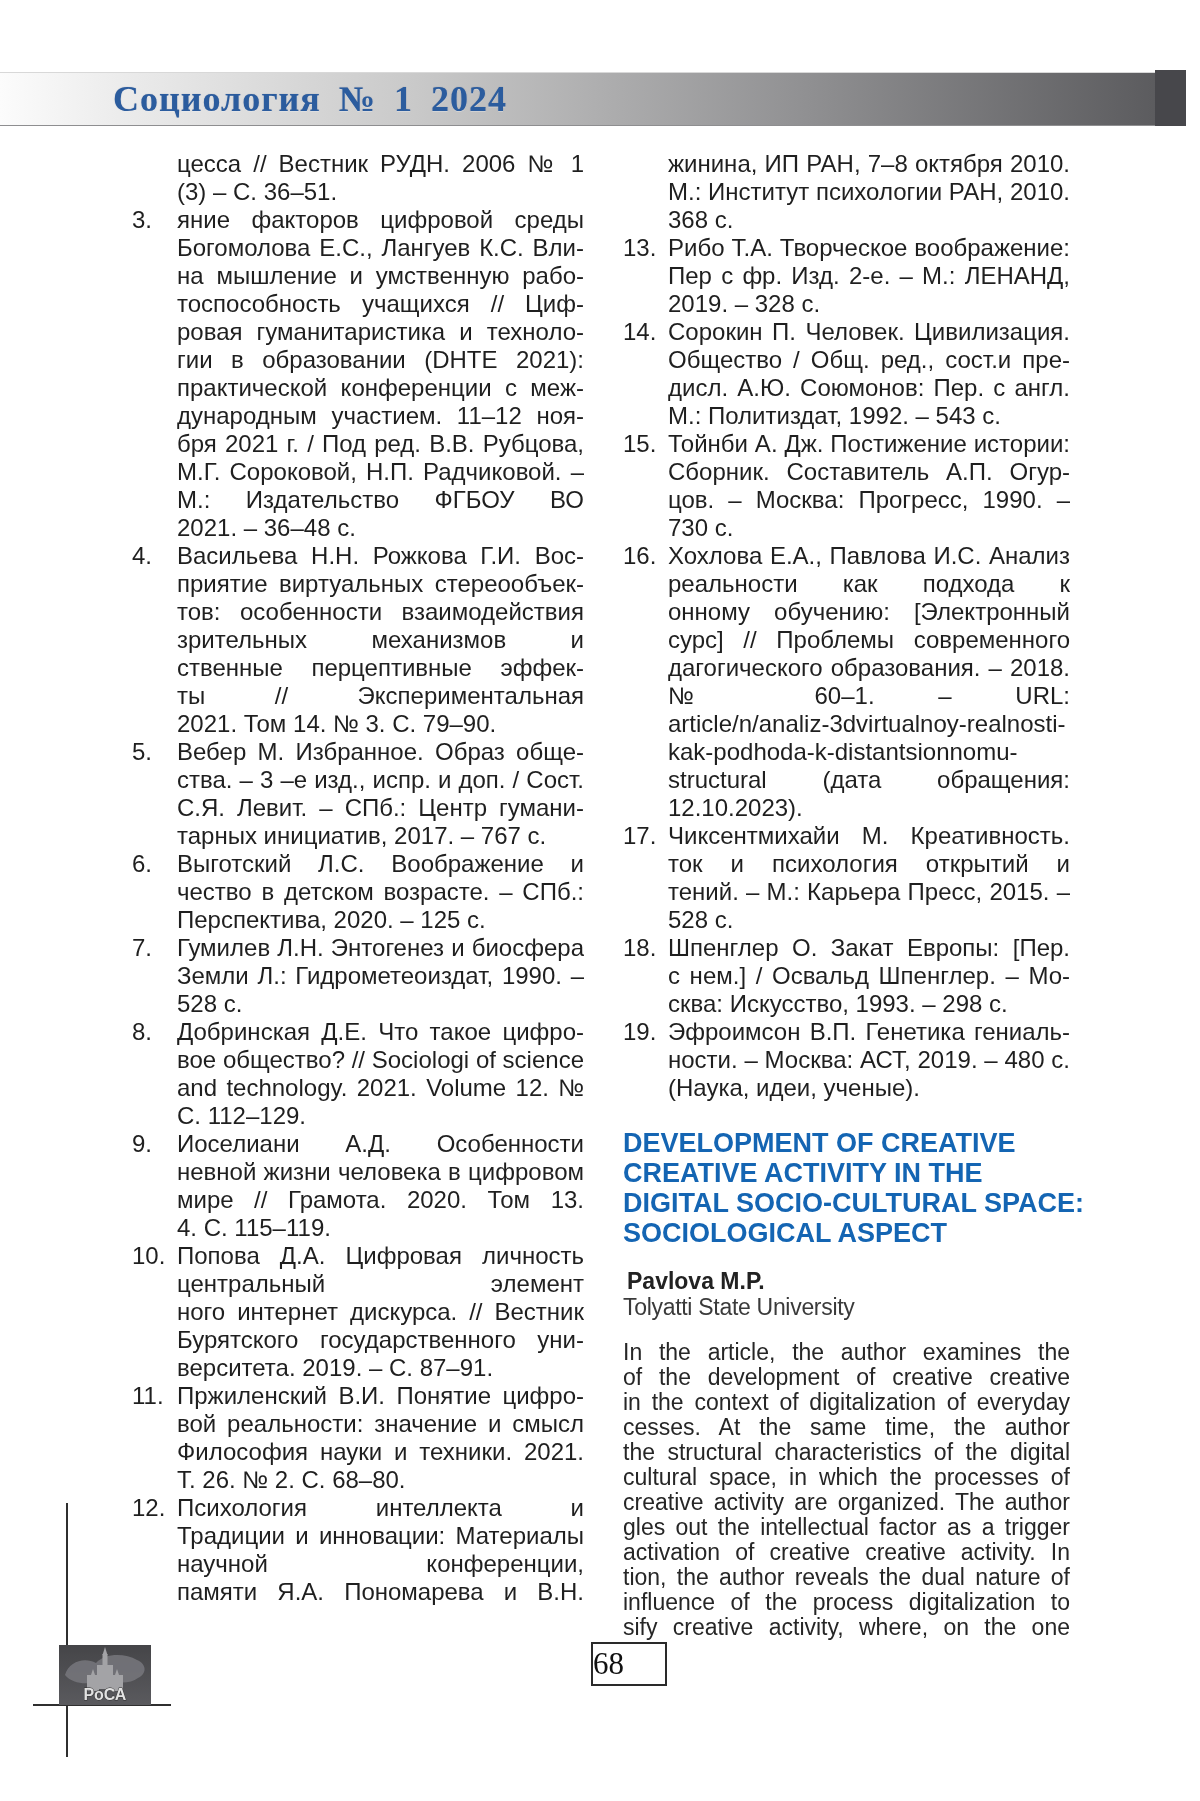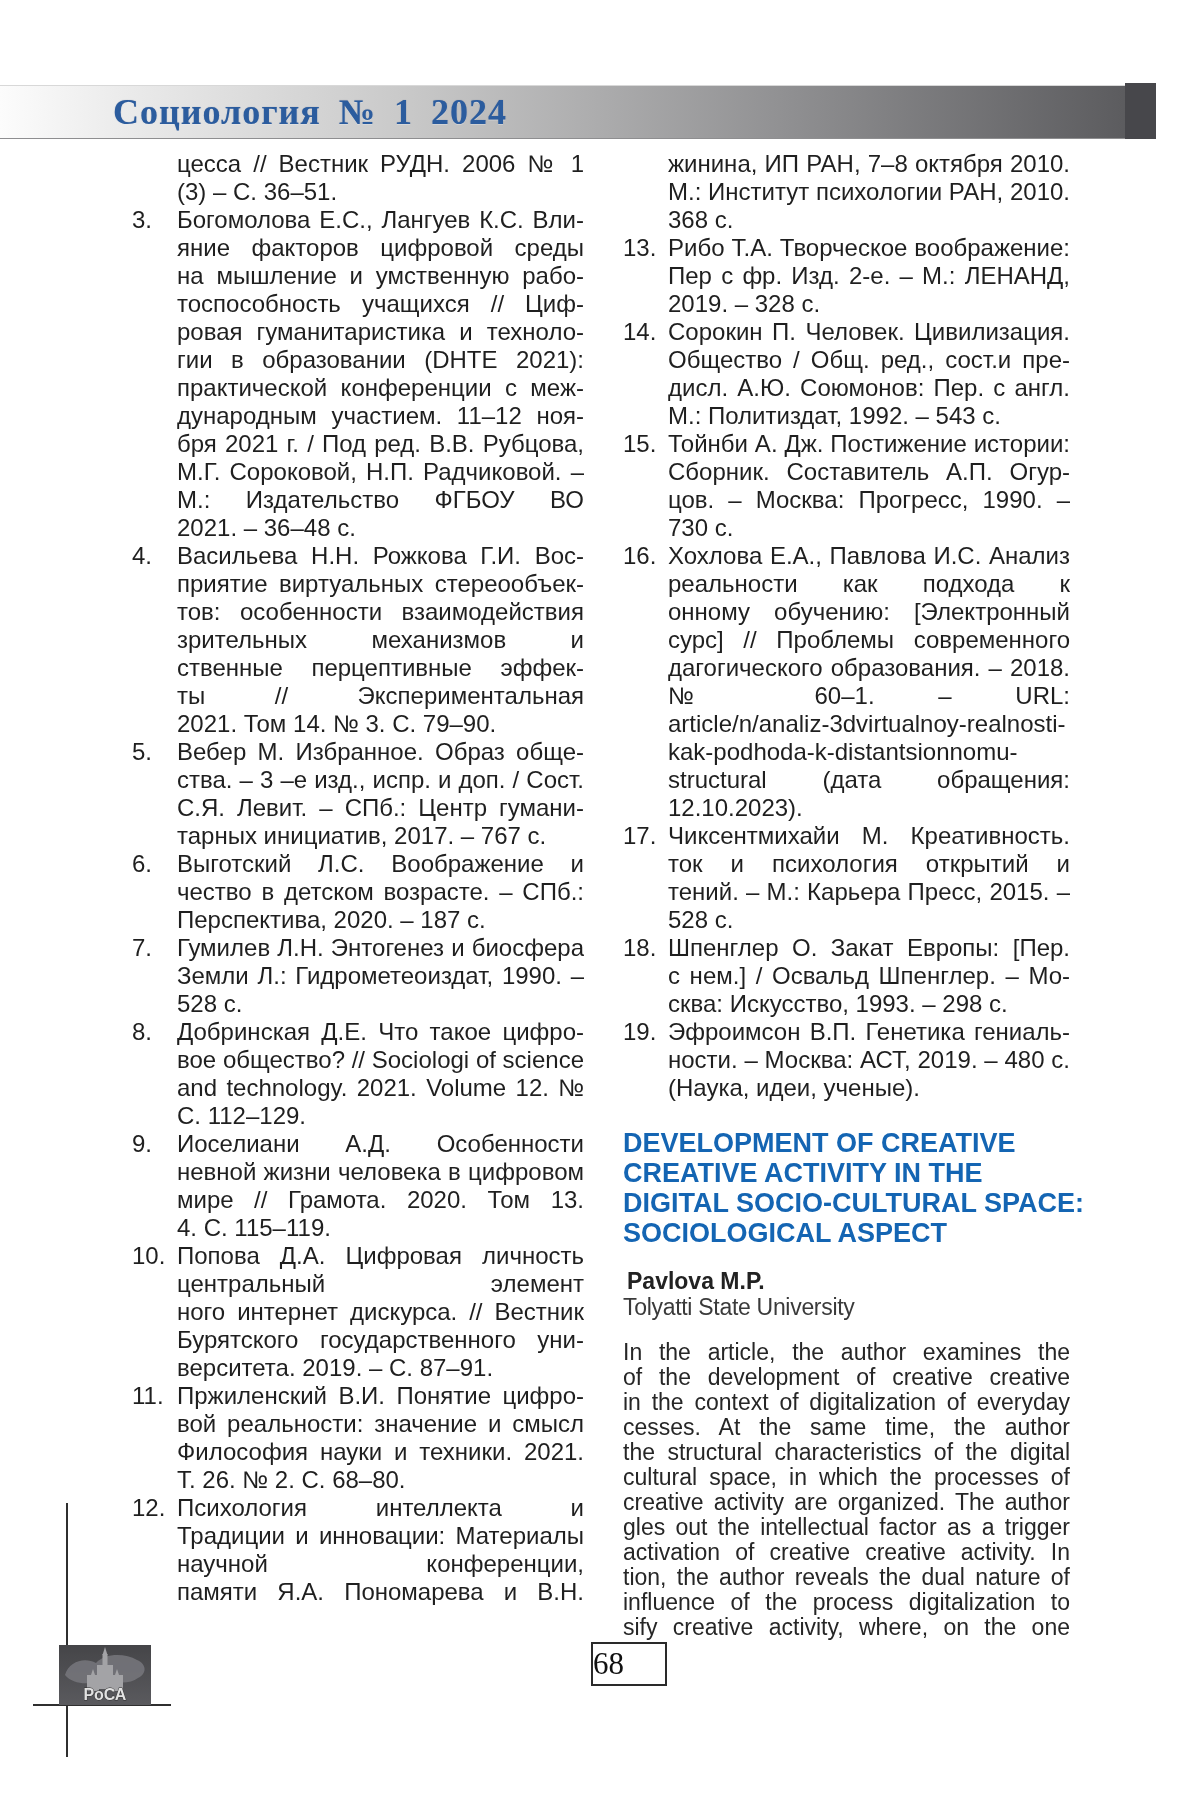--- a/index.html
+++ b/index.html
@@ -3,23 +3,23 @@
 <meta charset="utf-8">
 <style>
   html,body{margin:0;padding:0;background:#ffffff;}
   .page{
     position:relative;width:1200px;height:1801px;background:#ffffff;
     font-family:"Liberation Sans","DejaVu Sans",sans-serif;color:#1f1f1f;
     overflow:hidden;
   }
   
   .band{
-    position:absolute;left:0;top:85px;width:1156px;height:52px;
+    position:absolute;left:0;top:72px;width:1156px;height:52px;
     background:linear-gradient(90deg,#fcfcfc 0%,#ececec 10%,#c9c9c9 35%,#909092 68%,#57575a 100%);
-    border-top:1px solid #d8d8d8;border-bottom:1px solid #8e8e90;
+    border-top:1px solid #d8d8d8;border-bottom:1px solid #8e8e90;padding-left:30px;
   }
   .band-tab{
     position:absolute;right:0;top:-3px;width:31px;height:56px;background:#47474b;
   }
   .journal-title{
     position:absolute;left:113px;top:5px;
     font-family:"Liberation Serif","DejaVu Serif",serif;
     font-weight:bold;font-size:36px;letter-spacing:1px;word-spacing:8px;
     color:#2b5c9e;text-shadow:0 1px 0 rgba(255,255,255,.35),0 0 1px rgba(20,40,90,.4);
     white-space:nowrap;
@@ -65,22 +65,22 @@
   </header>
 
   <main>
     <section class="col col-left" id="col-left">
         <div class="ref">
           <div class="line">цесса // Вестник РУДН. 2006 № 1</div>
           <div class="line short">(3) – С. 36–51.</div>
         </div>
         <div class="ref">
           <span class="num">3.</span>
+          <div class="line">яние факторов цифровой среды</div>
           <div class="line">Богомолова Е.С., Лангуев К.С. Вли-</div>
-          <div class="line">яние факторов цифровой среды</div>
           <div class="line">на мышление и умственную рабо-</div>
           <div class="line">тоспособность учащихся // Циф-</div>
           <div class="line">ровая гуманитаристика и техноло-</div>
           <div class="line">гии в образовании (DHTE 2021):</div>
           <div class="line">практической конференции с меж-</div>
           <div class="line">дународным участием. 11–12 ноя-</div>
           <div class="line">бря 2021 г. / Под ред. В.В. Рубцова,</div>
           <div class="line">М.Г. Сороковой, Н.П. Радчиковой. –</div>
           <div class="line">М.: Издательство ФГБОУ ВО МГППУ,</div>
           <div class="line short">2021. – 36–48 с.</div>
@@ -99,21 +99,21 @@
           <span class="num">5.</span>
           <div class="line">Вебер М. Избранное. Образ обще-</div>
           <div class="line">ства. – 3 –е изд., испр. и доп. / Сост.</div>
           <div class="line">С.Я. Левит. – СПб.: Центр гумани-</div>
           <div class="line short">тарных инициатив, 2017. – 767 с.</div>
         </div>
         <div class="ref">
           <span class="num">6.</span>
           <div class="line">Выготский Л.С. Воображение и твор-</div>
           <div class="line">чество в детском возрасте. – СПб.:</div>
-          <div class="line short">Перспектива, 2020. – 187 с.</div>
+          <div class="line short">Перспектива, 2020. – 125 с.</div>
         </div>
         <div class="ref">
           <span class="num">7.</span>
           <div class="line">Гумилев Л.Н. Энтогенез и биосфера</div>
           <div class="line">Земли Л.: Гидрометеоиздат, 1990. –</div>
           <div class="line short">528 с.</div>
         </div>
         <div class="ref">
           <span class="num">8.</span>
           <div class="line">Добринская Д.Е. Что такое цифро-</div>

